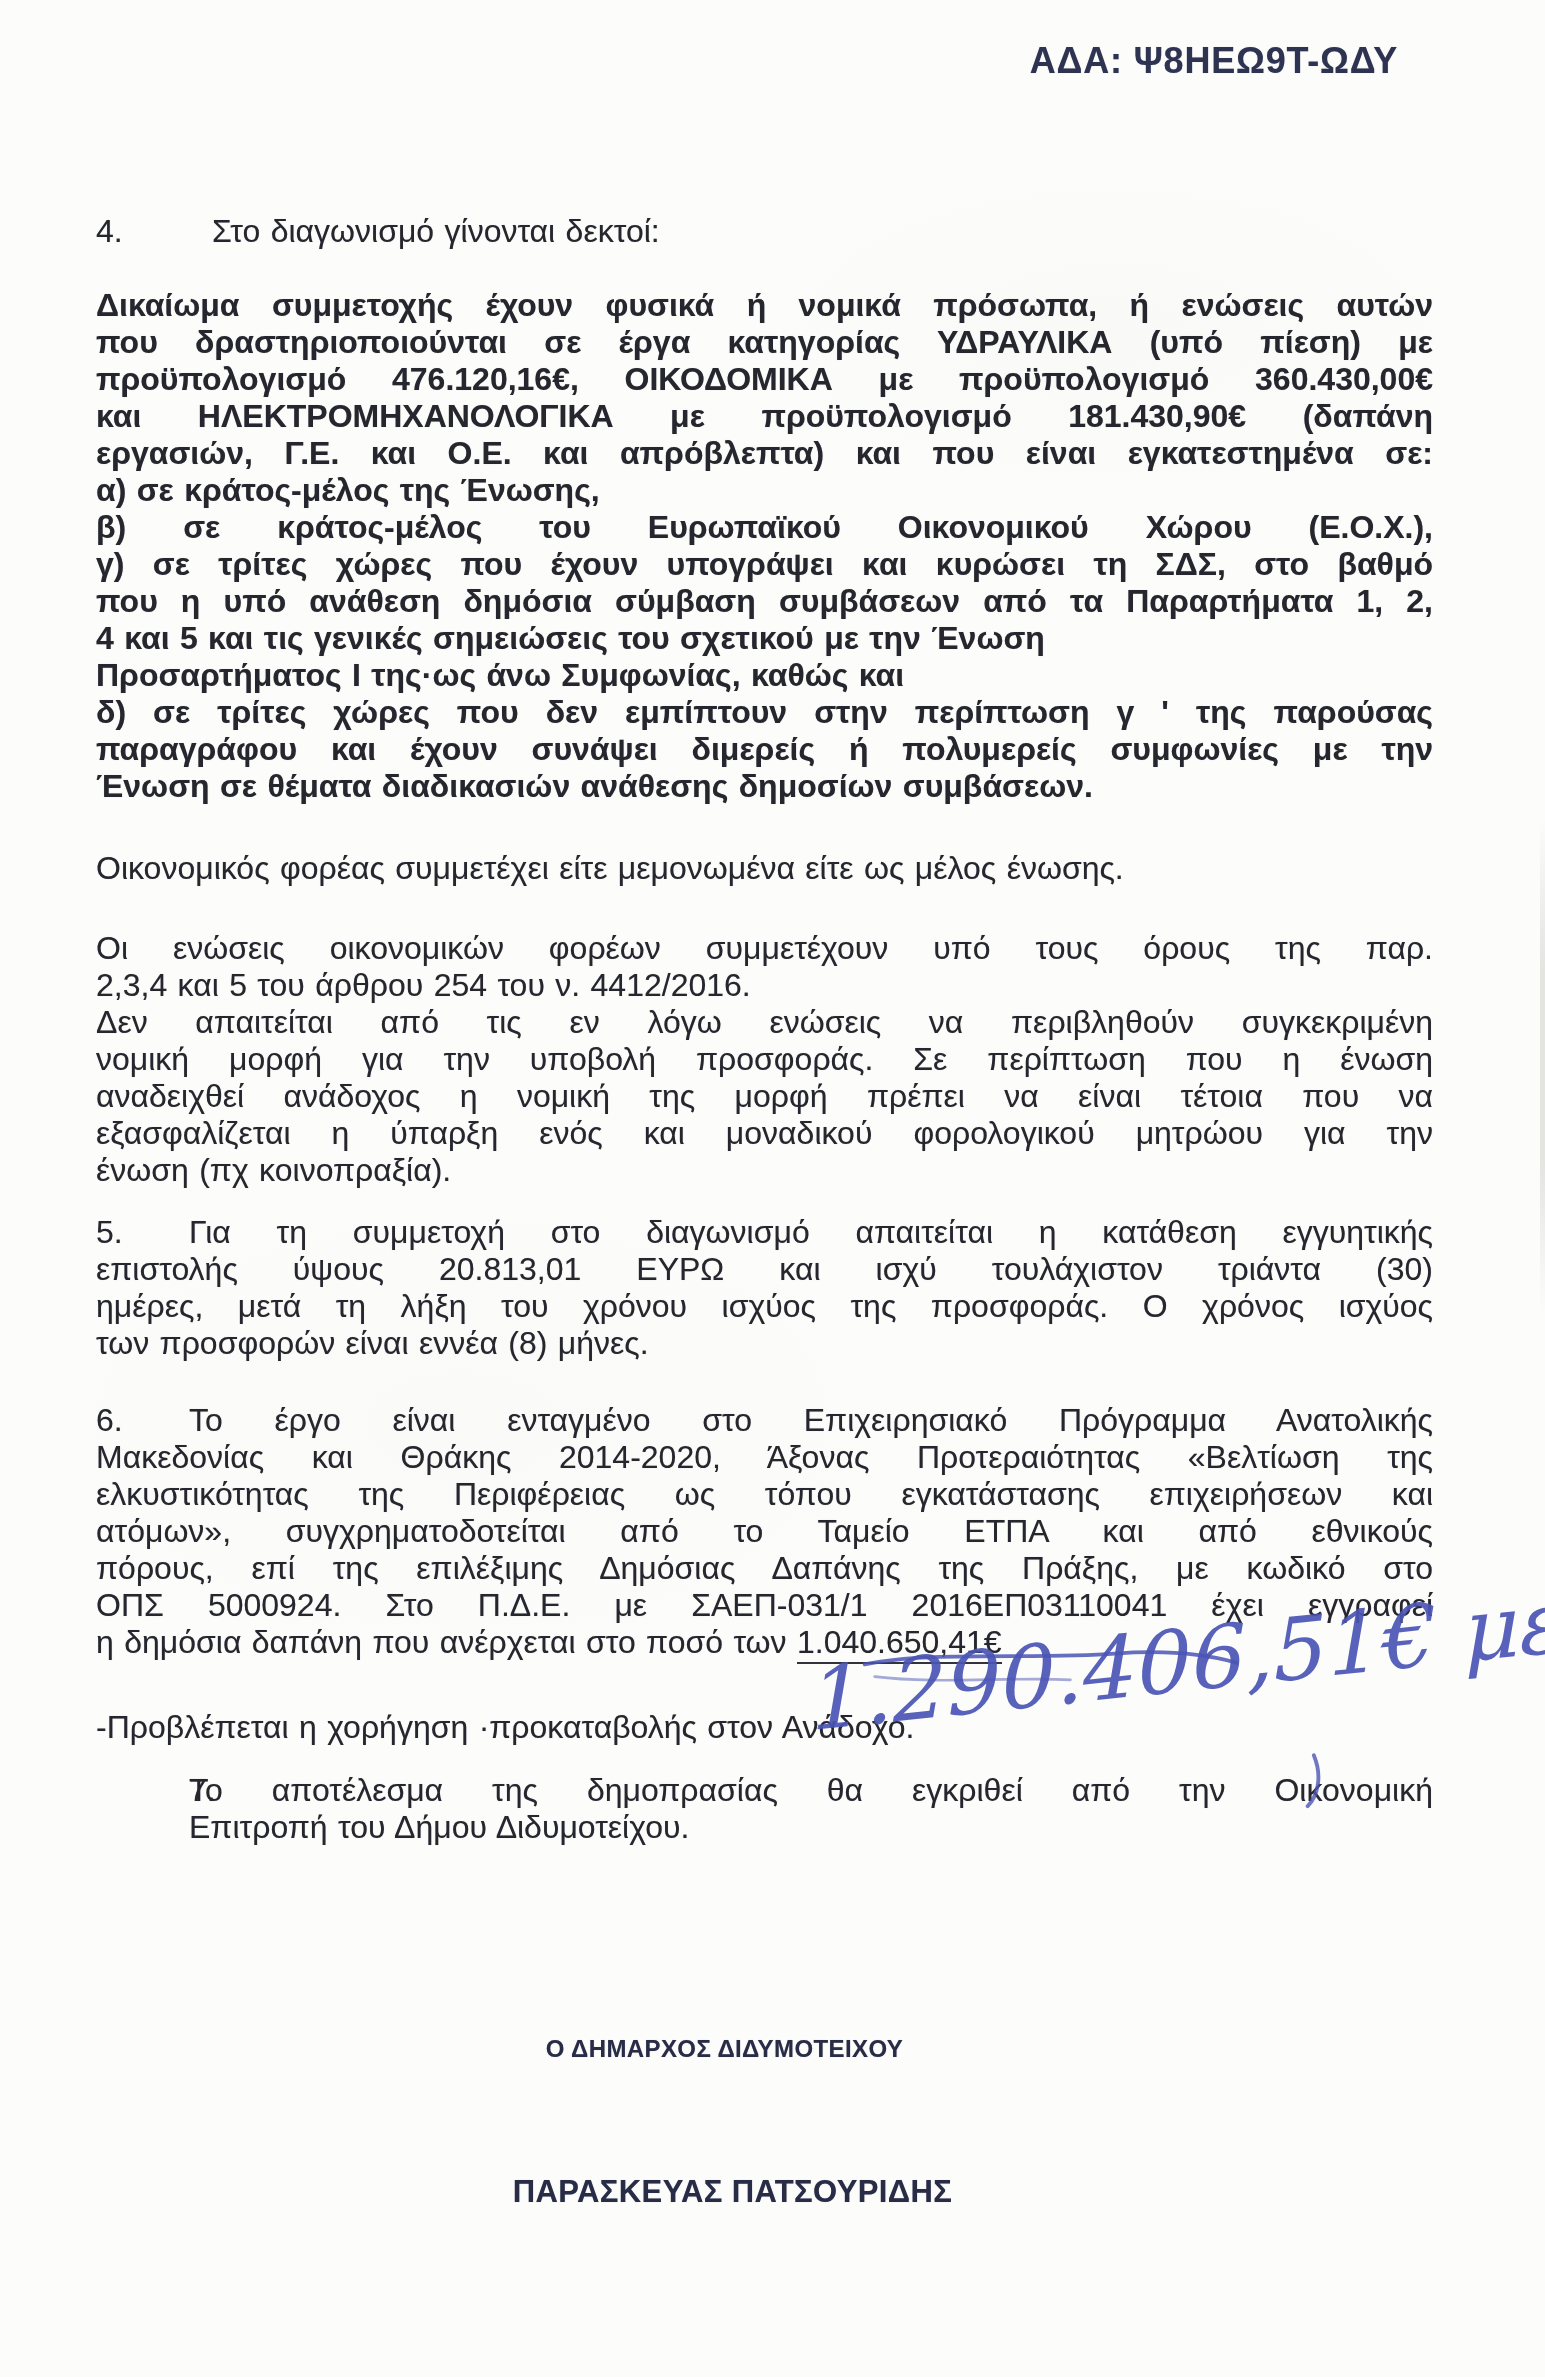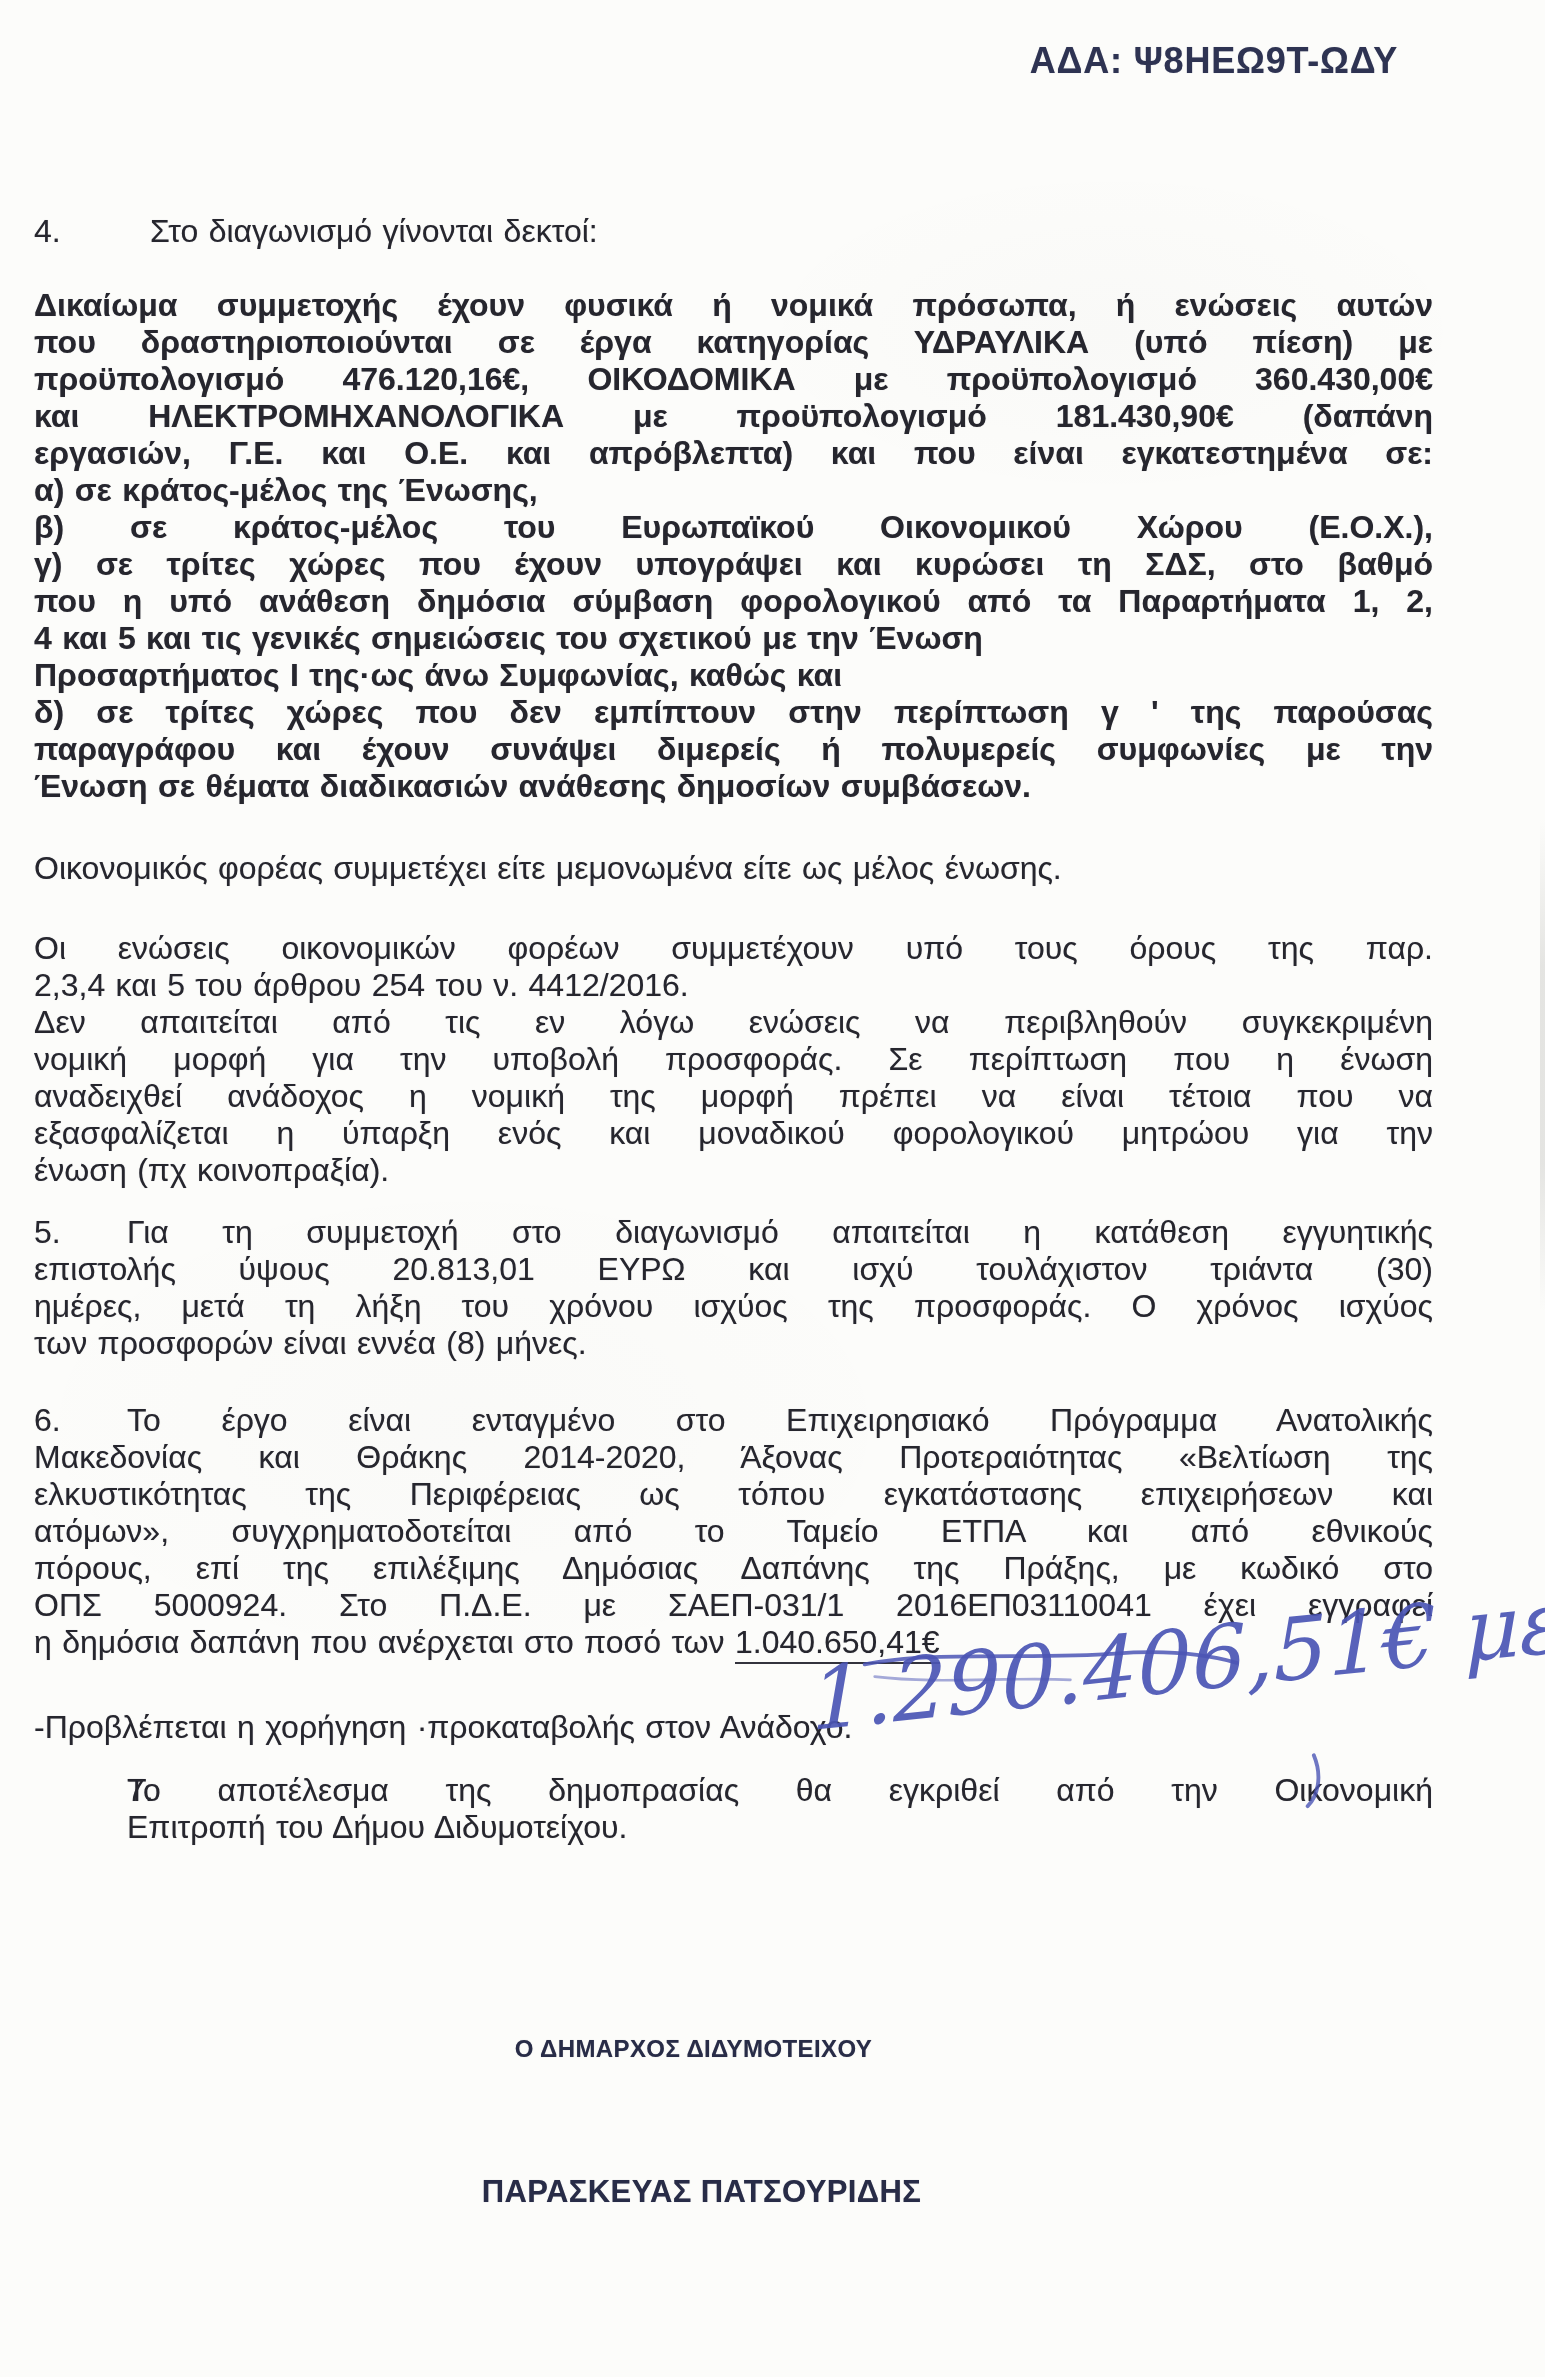--- a/index.html
+++ b/index.html
@@ -4,21 +4,21 @@
 <style>
   html,body{margin:0;padding:0;}
   body{
     width:1545px;height:2377px;position:relative;
     background:#fcfcfa;
     font-family:"Liberation Sans","DejaVu Sans",sans-serif;
     color:#26262e;overflow:hidden;
   }
   .page{
     position:relative;width:1545px;min-height:2377px;box-sizing:border-box;
-    padding:0 112px 0 34px;
+    padding:0 112px 0 96px;
     background:
       radial-gradient(540px 247px at 72% 14%, rgba(60,60,70,0.015), transparent 70%),
       radial-gradient(695px 386px at 30% 60%, rgba(60,60,70,0.012), transparent 70%);
   }
   .ada{
     padding-top:40px;margin-right:35px;text-align:right;
     font-size:36px;font-weight:700;letter-spacing:0.8px;color:#2e3352;
     text-shadow:0 0 0.8px rgba(40,45,80,.35);
   }
   .doc{font-size:32px;line-height:37px;word-spacing:1.5px;
@@ -72,21 +72,21 @@
       </div>
       <div class="block b-eligibility">
         <div class="line stretch"><span class="txt">Δικαίωμα συμμετοχής έχουν φυσικά ή νομικά πρόσωπα, ή ενώσεις αυτών</span></div>
         <div class="line stretch"><span class="txt">που δραστηριοποιούνται σε έργα κατηγορίας ΥΔΡΑΥΛΙΚΑ (υπό πίεση) με</span></div>
         <div class="line stretch"><span class="txt">προϋπολογισμό 476.120,16€, ΟΙΚΟΔΟΜΙΚΑ με προϋπολογισμό 360.430,00€</span></div>
         <div class="line stretch"><span class="txt">και ΗΛΕΚΤΡΟΜΗΧΑΝΟΛΟΓΙΚΑ με προϋπολογισμό 181.430,90€ (δαπάνη</span></div>
         <div class="line stretch"><span class="txt">εργασιών, Γ.Ε. και Ο.Ε. και απρόβλεπτα) και που είναι εγκατεστημένα σε:</span></div>
         <div class="line"><span class="txt">α) σε κράτος-μέλος της Ένωσης,</span></div>
         <div class="line stretch"><span class="txt">β) σε κράτος-μέλος του Ευρωπαϊκού Οικονομικού Χώρου (Ε.Ο.Χ.),</span></div>
         <div class="line stretch"><span class="txt">γ) σε τρίτες χώρες που έχουν υπογράψει και κυρώσει τη ΣΔΣ, στο βαθμό</span></div>
-        <div class="line stretch"><span class="txt">που η υπό ανάθεση δημόσια σύμβαση φορολογικού από τα Παραρτήματα 1, 2,</span></div>
+        <div class="line stretch"><span class="txt">που η υπό ανάθεση δημόσια σύμβαση συμβάσεων από τα Παραρτήματα 1, 2,</span></div>
         <div class="line"><span class="txt">4 και 5 και τις γενικές σημειώσεις του σχετικού με την Ένωση</span></div>
         <div class="line"><span class="txt">Προσαρτήματος Ι της·ως άνω Συμφωνίας, καθώς και</span></div>
         <div class="line stretch"><span class="txt">δ) σε τρίτες χώρες που δεν εμπίπτουν στην περίπτωση γ ' της παρούσας</span></div>
         <div class="line stretch"><span class="txt">παραγράφου και έχουν συνάψει διμερείς ή πολυμερείς συμφωνίες με την</span></div>
         <div class="line"><span class="txt">Ένωση σε θέματα διαδικασιών ανάθεσης δημοσίων συμβάσεων.</span></div>
       </div>
       <div class="block b-single-or-union">
         <div class="line"><span class="txt">Οικονομικός φορέας συμμετέχει είτε μεμονωμένα είτε ως μέλος ένωσης.</span></div>
       </div>
       <div class="block b-unions-terms">

